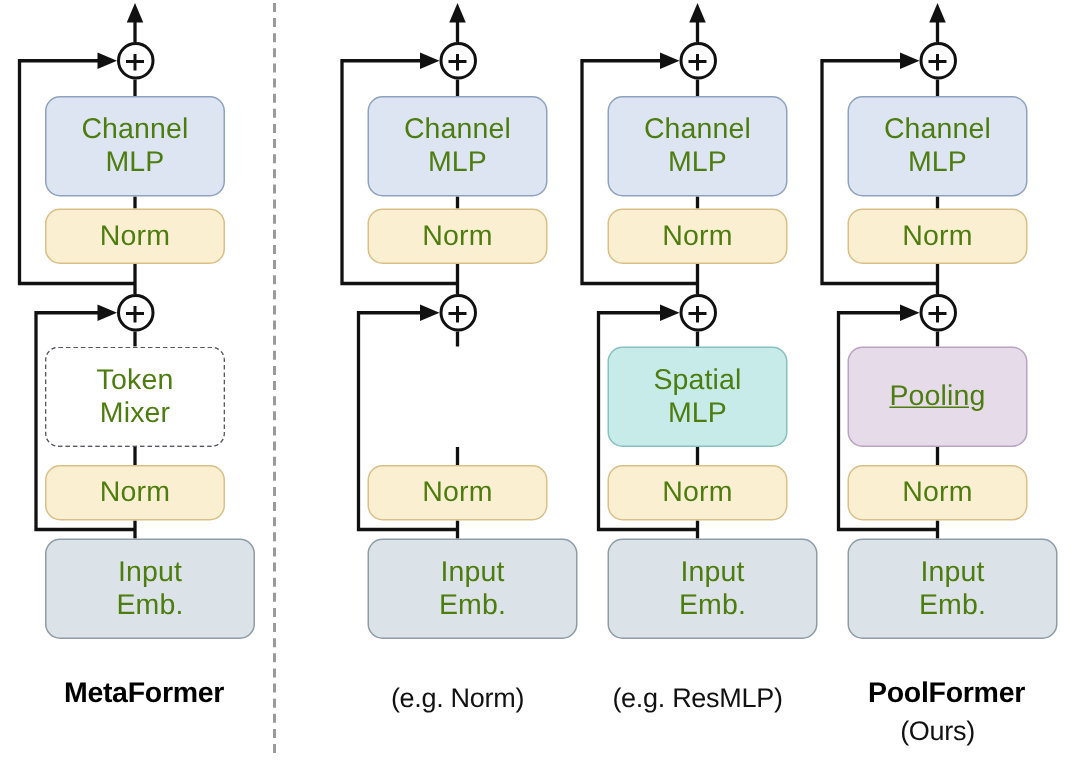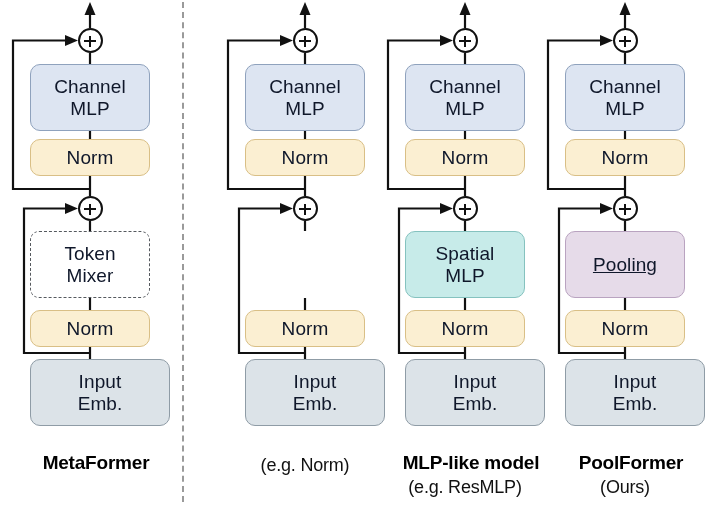--- a/index.html
+++ b/index.html
@@ -37,21 +37,21 @@
     box-sizing: border-box;
     border-radius: 10px;
     border: 1.6px solid #8c9bb0;
     display: flex;
     align-items: center;
     justify-content: center;
     text-align: center;
     line-height: 1.12;
     font-size: 19px;
     letter-spacing: 0.1px;
-    color: #0f172a;
+    color: #4d7c0f;
     white-space: pre-line;
   }
 
   .box-channel-mlp {
     left: 30px;
     top: 64px;
     width: 120px;
     height: 67px;
     background: #dde5f2;
     border-color: #8fa2bd;
@@ -306,21 +306,20 @@
     <div class="plus-circle top">
       <span class="bar-h"></span>
       <span class="bar-v"></span>
     </div>
     <div class="plus-circle mid">
       <span class="bar-h"></span>
       <span class="bar-v"></span>
     </div>
 
     <div class="caption">
-      <div class="caption-title">MLP-like model</div>
       <div class="caption-sub">(e.g. ResMLP)</div>
     </div>
   </div>
 
   <div class="column" style="left:535px;">
 
     <svg class="wires" viewBox="0 0 180 518">
       <line x1="90" y1="28" x2="90" y2="8" stroke="#111111" stroke-width="2.2"></line>
       <polygon points="90,2 84.5,15 95.5,15" fill="#111111"></polygon>
       <line x1="90" y1="53" x2="90" y2="64" stroke="#111111" stroke-width="2.2"></line>

